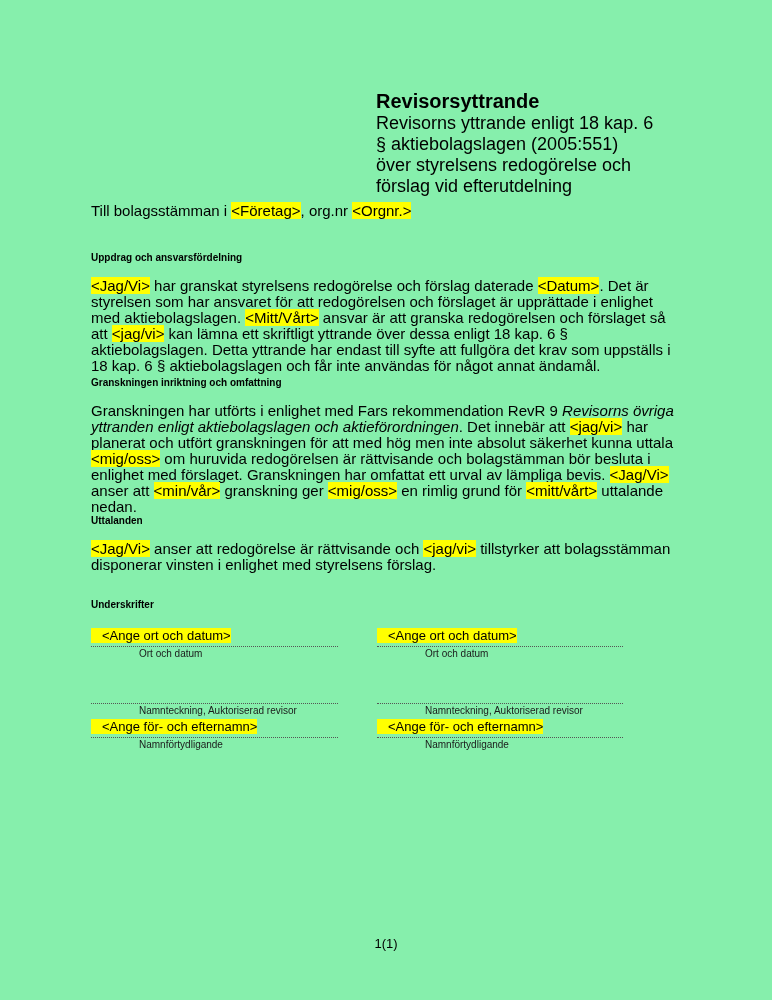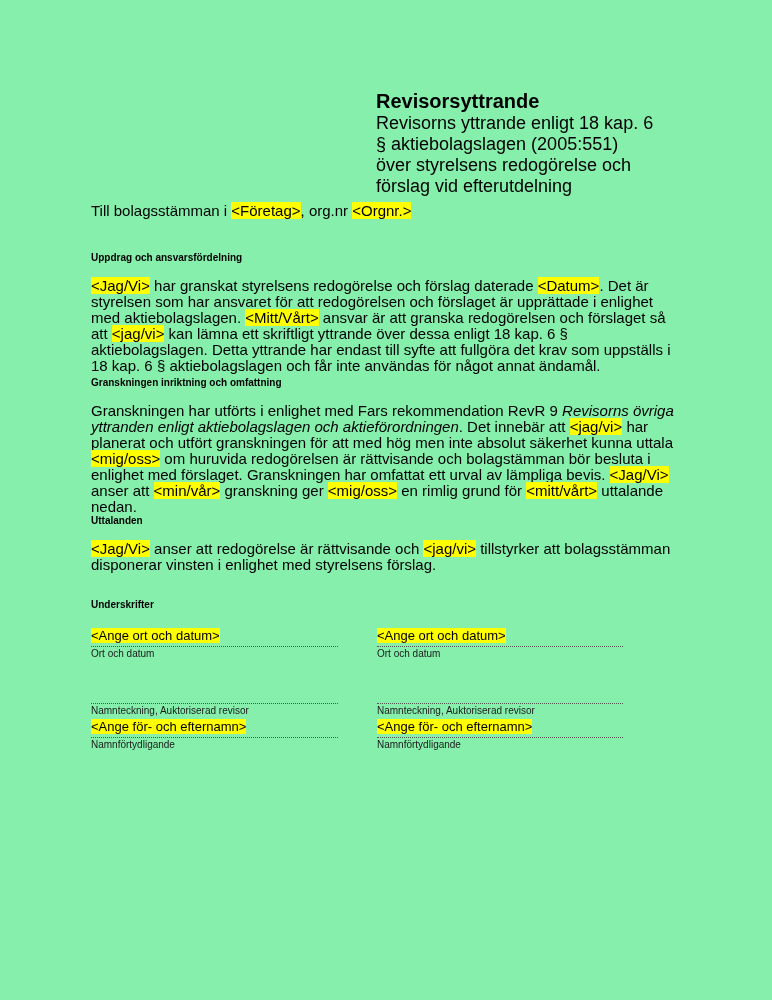--- a/index.html
+++ b/index.html
@@ -54,21 +54,21 @@
   .sec-4 { top: 596px; }
   .section-heading {
     font-size: 10px;
     font-weight: bold;
     line-height: 17px;
     margin: 0;
   }
   .sec p { margin-top: 12px; }
   .run-highlight { background: #ffff00; }
   .run-italic { font-style: italic; }
-  .hl { background: #ffff00; }
+  .hl { background: #ffff00; padding-left: 11px; }
   .sig-area {
     position: absolute;
     left: 91px;
     top: 628px;
     width: 532px;
     display: flex;
     gap: 39px;
   }
   .sig-col { width: 247px; }
   .sig-col:last-child { width: 246px; }
@@ -77,20 +77,21 @@
     line-height: 15px;
     height: 15px;
     padding-bottom: 3px;
     border-bottom: 1px dotted #555555;
   }
   .sig-label {
     font-size: 10px;
     line-height: 11px;
     color: #1a1a1a;
     margin-top: 1px;
+    margin-left: 48px;
   }
   .sig-spacer { height: 44px; }
   .sig-rule {
     height: 0;
     border-bottom: 1px dotted #555555;
   }
   .sig-value2 { margin-top: 3px; }
   .page-footer {
     position: absolute;
     left: 0;
@@ -148,14 +149,15 @@
       <div class="sig-label">Ort och datum</div>
       <div class="sig-spacer"></div>
       <div class="sig-rule"></div>
       <div class="sig-label">Namnteckning, Auktoriserad revisor</div>
       <div class="sig-value sig-value2"><span class="hl">&lt;Ange för- och efternamn&gt;</span></div>
       <div class="sig-label">Namnförtydligande</div>
     </div>
 
   </div>
 
+  <div class="page-footer">1(1)</div>
 
 </div>
 
 </body></html>

